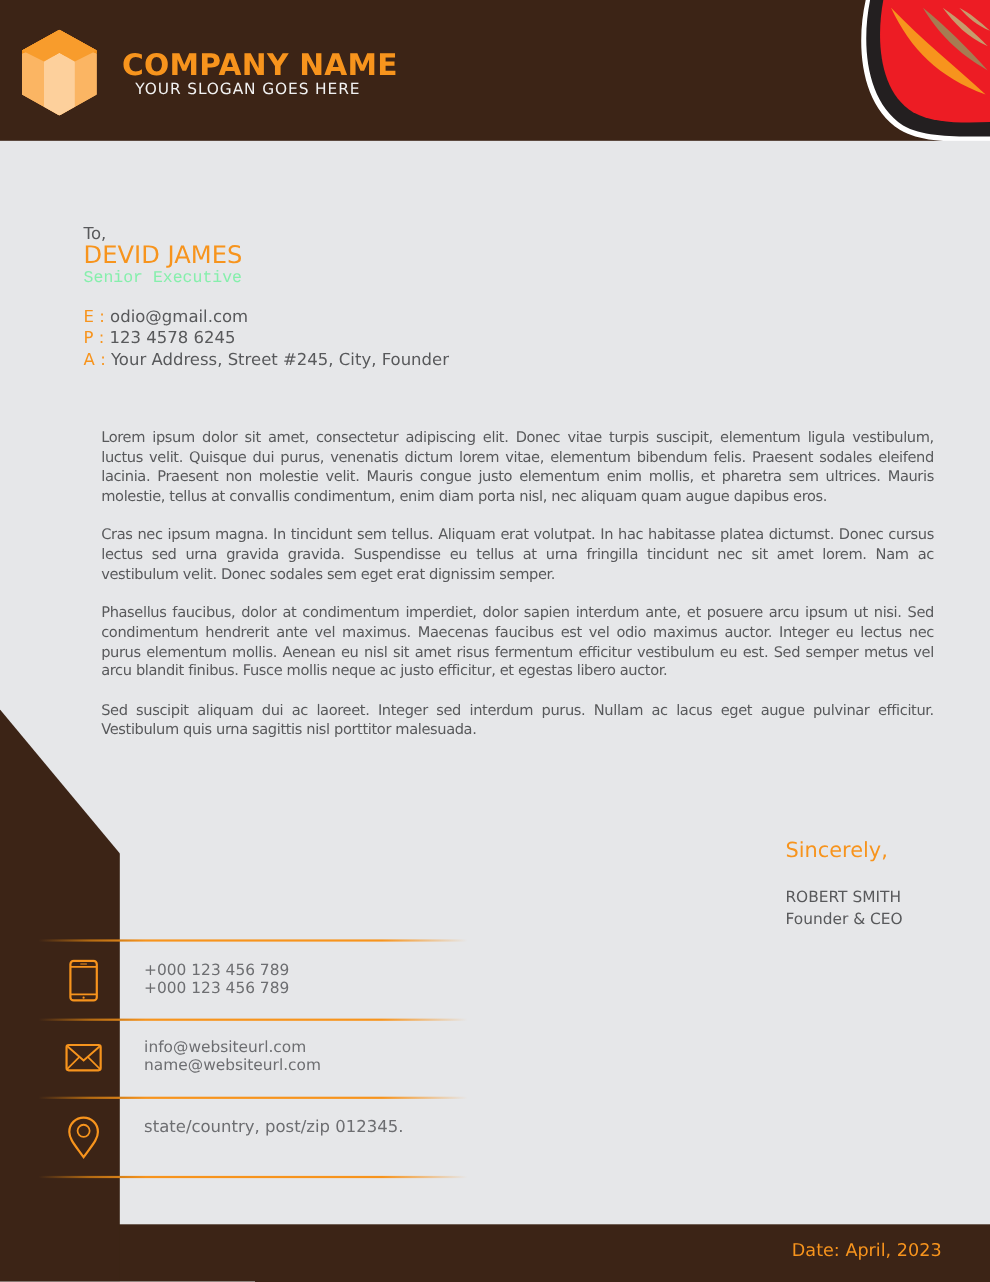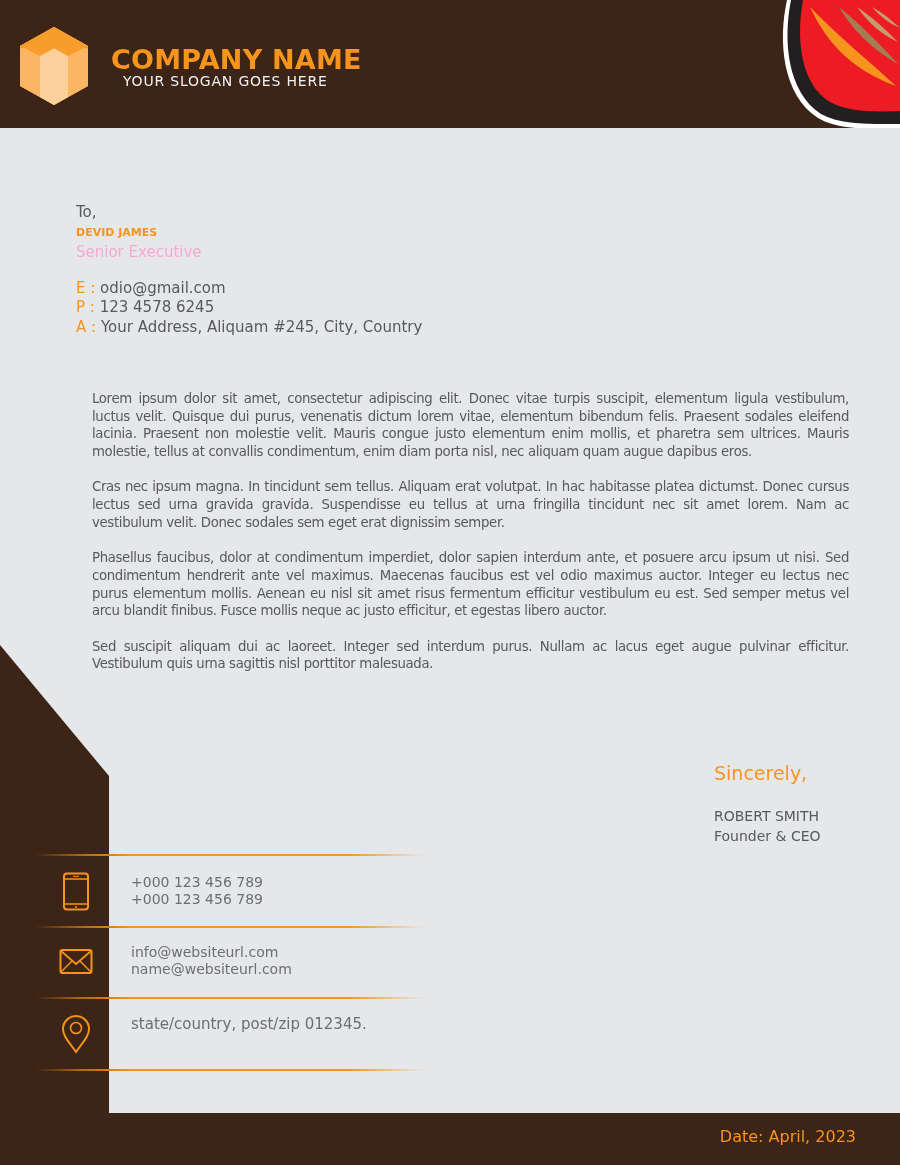--- a/index.html
+++ b/index.html
@@ -26,22 +26,22 @@
     .emblem { position: absolute; right: 0; top: 0; width: 122px; height: 130px; }
 
     .paper {
       position: absolute; left: 0; top: 128px; width: 900px; height: 985px;
       background: #e6e7e9;
     }
     .left-shape { position: absolute; left: 0; top: 645px; width: 109px; height: 520px; }
 
     .recipient { position: absolute; left: 76px; top: 203px; font-size: 15px; line-height: 19px; color: #666; }
     .recipient .to { color: #58595b; }
-    .recipient .name { color: #f7941d; font-size: 11px; line-height: 21px; font-weight: bold; }
-    .recipient .title { color: #f9a8d4; }
+    .recipient .name { color: #f7941d; font-size: 22px; line-height: 21px; }
+    .recipient .title { color: #86efac; font-family: Liberation Mono, monospace; }
     .contact-lines { position: absolute; left: 76px; top: 279px; font-size: 15px; line-height: 19.3px; color: #58595b; }
     .contact-lines .lbl { color: #f7941d; }
 
     .body-text {
       position: absolute; left: 92px; top: 390px; width: 757px;
       font-family: "DejaVu Sans", sans-serif; font-size: 13.3px; line-height: 17.7px;
       color: #58595b; text-align: justify; letter-spacing: -0.35px;
     }
     .body-text p { margin-bottom: 17.6px; }
 
@@ -104,21 +104,21 @@
   <div>
     <span class="lbl">E :</span>
     <span>odio@gmail.com</span>
   </div>
   <div>
     <span class="lbl">P :</span>
     <span>123 4578 6245</span>
   </div>
   <div>
     <span class="lbl">A :</span>
-    <span>Your Address, Aliquam #245, City, Country</span>
+    <span>Your Address, Street #245, City, Founder</span>
   </div>
 </div>
 
 <div class="body-text">
   <p>Lorem ipsum dolor sit amet, consectetur adipiscing elit. Donec vitae turpis suscipit, elementum ligula vestibulum, luctus velit. Quisque dui purus, venenatis dictum lorem vitae, elementum bibendum felis. Praesent sodales eleifend lacinia. Praesent non molestie velit. Mauris congue justo elementum enim mollis, et pharetra sem ultrices. Mauris molestie, tellus at convallis condimentum, enim diam porta nisl, nec aliquam quam augue dapibus eros.</p>
   <p>Cras nec ipsum magna. In tincidunt sem tellus. Aliquam erat volutpat. In hac habitasse platea dictumst. Donec cursus lectus sed urna gravida gravida. Suspendisse eu tellus at urna fringilla tincidunt nec sit amet lorem. Nam ac vestibulum velit. Donec sodales sem eget erat dignissim semper.</p>
   <p>Phasellus faucibus, dolor at condimentum imperdiet, dolor sapien interdum ante, et posuere arcu ipsum ut nisi. Sed condimentum hendrerit ante vel maximus. Maecenas faucibus est vel odio maximus auctor. Integer eu lectus nec purus elementum mollis. Aenean eu nisl sit amet risus fermentum efficitur vestibulum eu est. Sed semper metus vel arcu blandit finibus. Fusce mollis neque ac justo efficitur, et egestas libero auctor.</p>
   <p>Sed suscipit aliquam dui ac laoreet. Integer sed interdum purus. Nullam ac lacus eget augue pulvinar efficitur. Vestibulum quis urna sagittis nisl porttitor malesuada.</p>
 </div>
 

